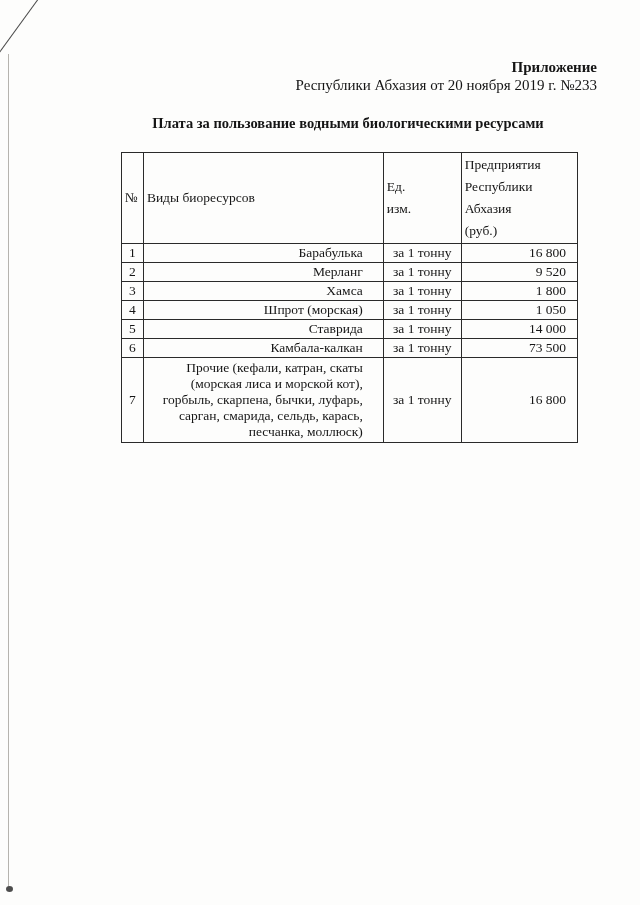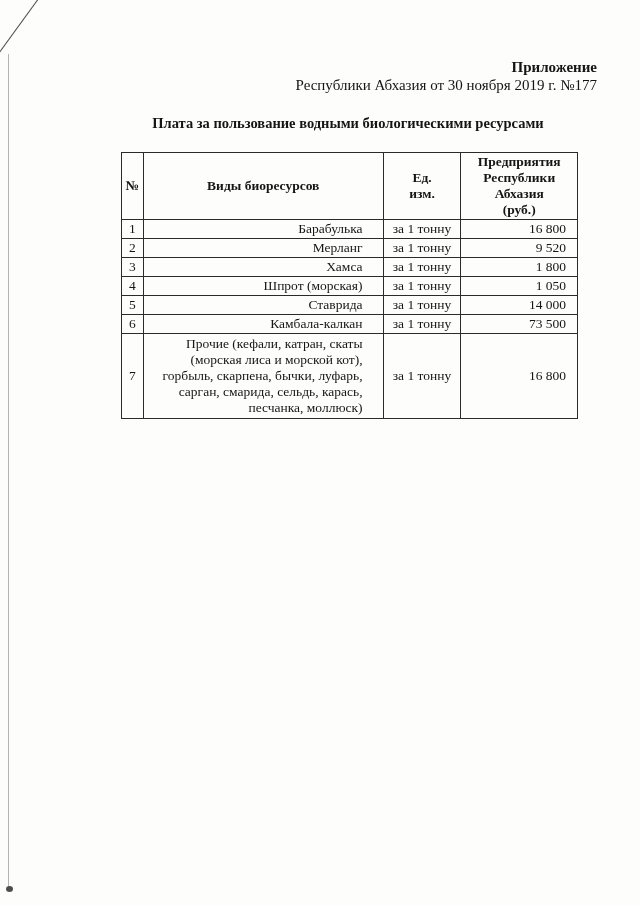--- a/index.html
+++ b/index.html
@@ -52,45 +52,45 @@
     border-collapse:collapse;
     font-size:13.5px;
     color:#161616;
   }
   .fees th, .fees td {
     border:1px solid #2a2a2a;
     padding:1px 3px;
     vertical-align:middle;
   }
   .fees thead th {
-    font-weight:bold;
-    text-align:center;
+    font-weight:normal;
+    text-align:left;
     white-space:pre-line;
-    line-height:16px;
+    line-height:22px;
     height:58px;
   }
   .fees tbody td { height:19px; line-height:16px; }
   td.c-num  { text-align:center; width:22px; }
   td.c-name { text-align:right; padding-left:5px; padding-right:20px; width:248px; line-height:15.5px; }
   td.c-unit { text-align:center; width:80px;margin-top:28px; }
   td.c-price{ text-align:right; padding-right:11px; width:118px; }
   tr.tall td { padding-top:2px; padding-bottom:2px; }
 </style>
 </head>
 <body>
 
 <div class="page">
 
   <div class="corner-line"></div>
   <div class="edge-line"></div>
   <div class="speck"></div>
 
   <div class="header-block">
     <div class="hb-bold">Приложение</div>
-    <div>Республики Абхазия от 30 ноября 2019 г. №177</div>
+    <div>Республики Абхазия от 20 ноября 2019 г. №233</div>
   </div>
 
   <div class="title-block">
     <div>Плата за пользование водными  биологическими ресурсами</div>
   </div>
 
   <table class="fees">
     <thead>
       <tr>
         <th>№</th>

